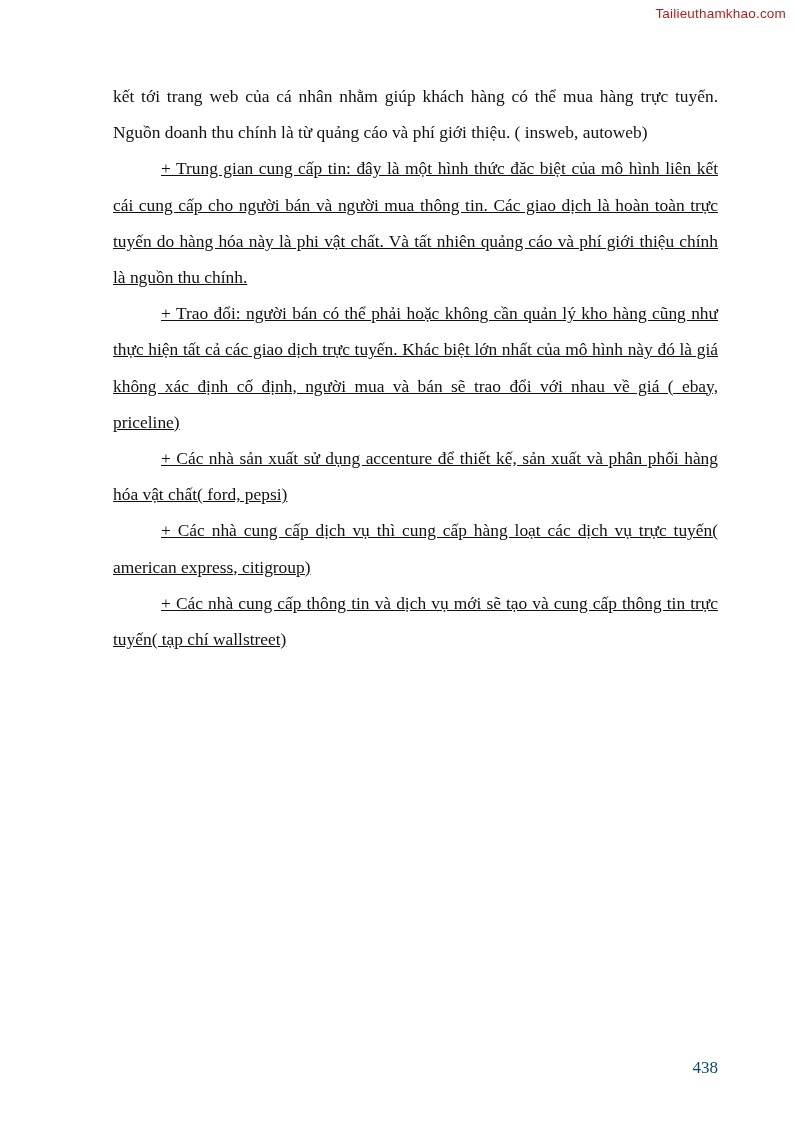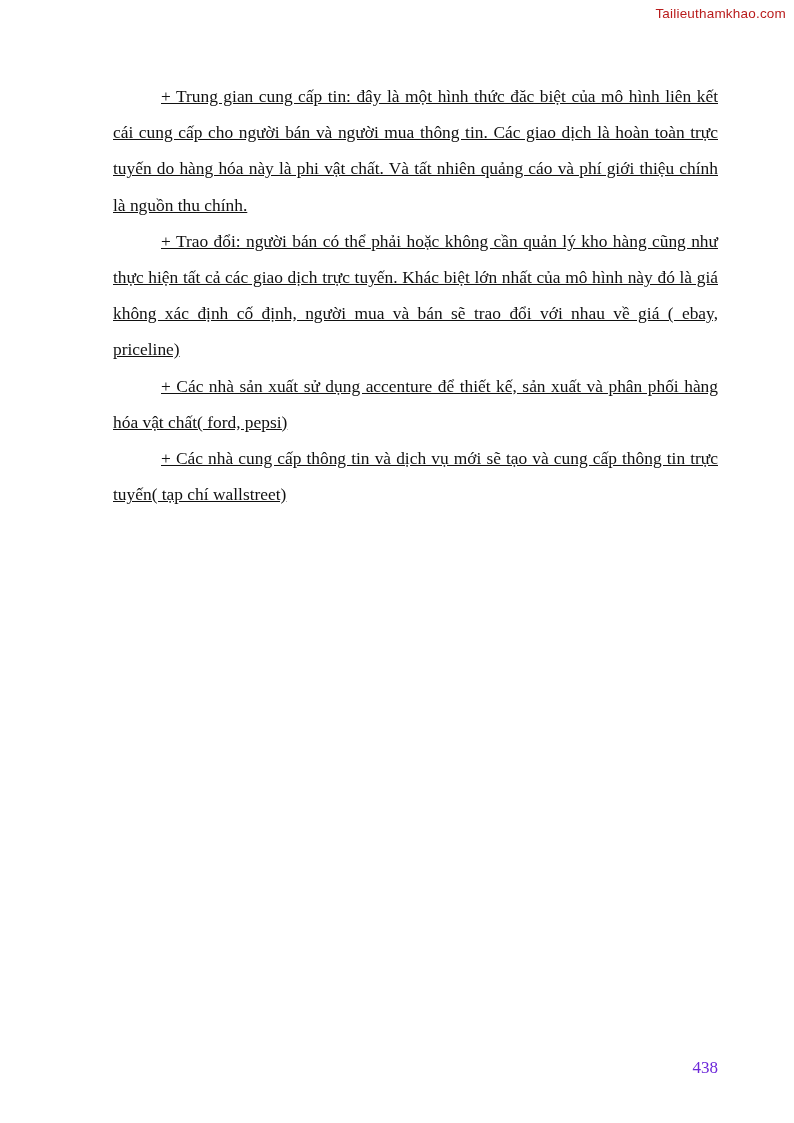--- a/index.html
+++ b/index.html
@@ -41,28 +41,30 @@
       text-indent: 48px;
       text-decoration: underline;
     }
     .page-number {
       position: absolute;
       left: 680px;
       top: 1058px;
       width: 38px;
       text-align: right;
       font-size: 17px;
-      color: #6d28d9;
+      color: #0c4a6e;
     }
   </style>
 </head>
 <body>
 
 <div class="watermark">Tailieuthamkhao.com</div>
 
 <div class="page-body">
+  <p class="para">kết tới trang web của cá nhân nhằm giúp khách hàng có thể mua hàng trực tuyến. Nguồn doanh thu chính là từ quảng cáo và phí giới thiệu. ( insweb, autoweb)</p>
   <p class="para indent">+ Trung gian cung cấp tin: đây là một hình thức đăc biệt của mô hình liên kết cái cung cấp cho người bán và người mua thông tin. Các giao dịch là hoàn toàn trực tuyến do hàng hóa này là phi vật chất. Và tất nhiên quảng cáo và phí giới thiệu chính là nguồn thu chính.</p>
   <p class="para indent">+ Trao đổi: người bán có thể phải hoặc không cần quản lý kho hàng cũng như thực hiện tất cả các giao dịch trực tuyến. Khác biệt lớn nhất của mô hình này đó là giá không xác định cố định, người mua và bán sẽ trao đổi với nhau về giá ( ebay, priceline)</p>
   <p class="para indent">+ Các nhà sản xuất sử dụng accenture để thiết kế, sản xuất và phân phối hàng hóa vật chất( ford, pepsi)</p>
+  <p class="para indent">+ Các nhà cung cấp dịch vụ thì cung cấp hàng loạt các dịch vụ trực tuyến( american express, citigroup)</p>
   <p class="para indent">+ Các nhà cung cấp thông tin và dịch vụ mới sẽ tạo và cung cấp thông tin trực tuyến( tạp chí wallstreet)</p>
 </div>
 
 <div class="page-number">438</div>
 
 </body></html>

